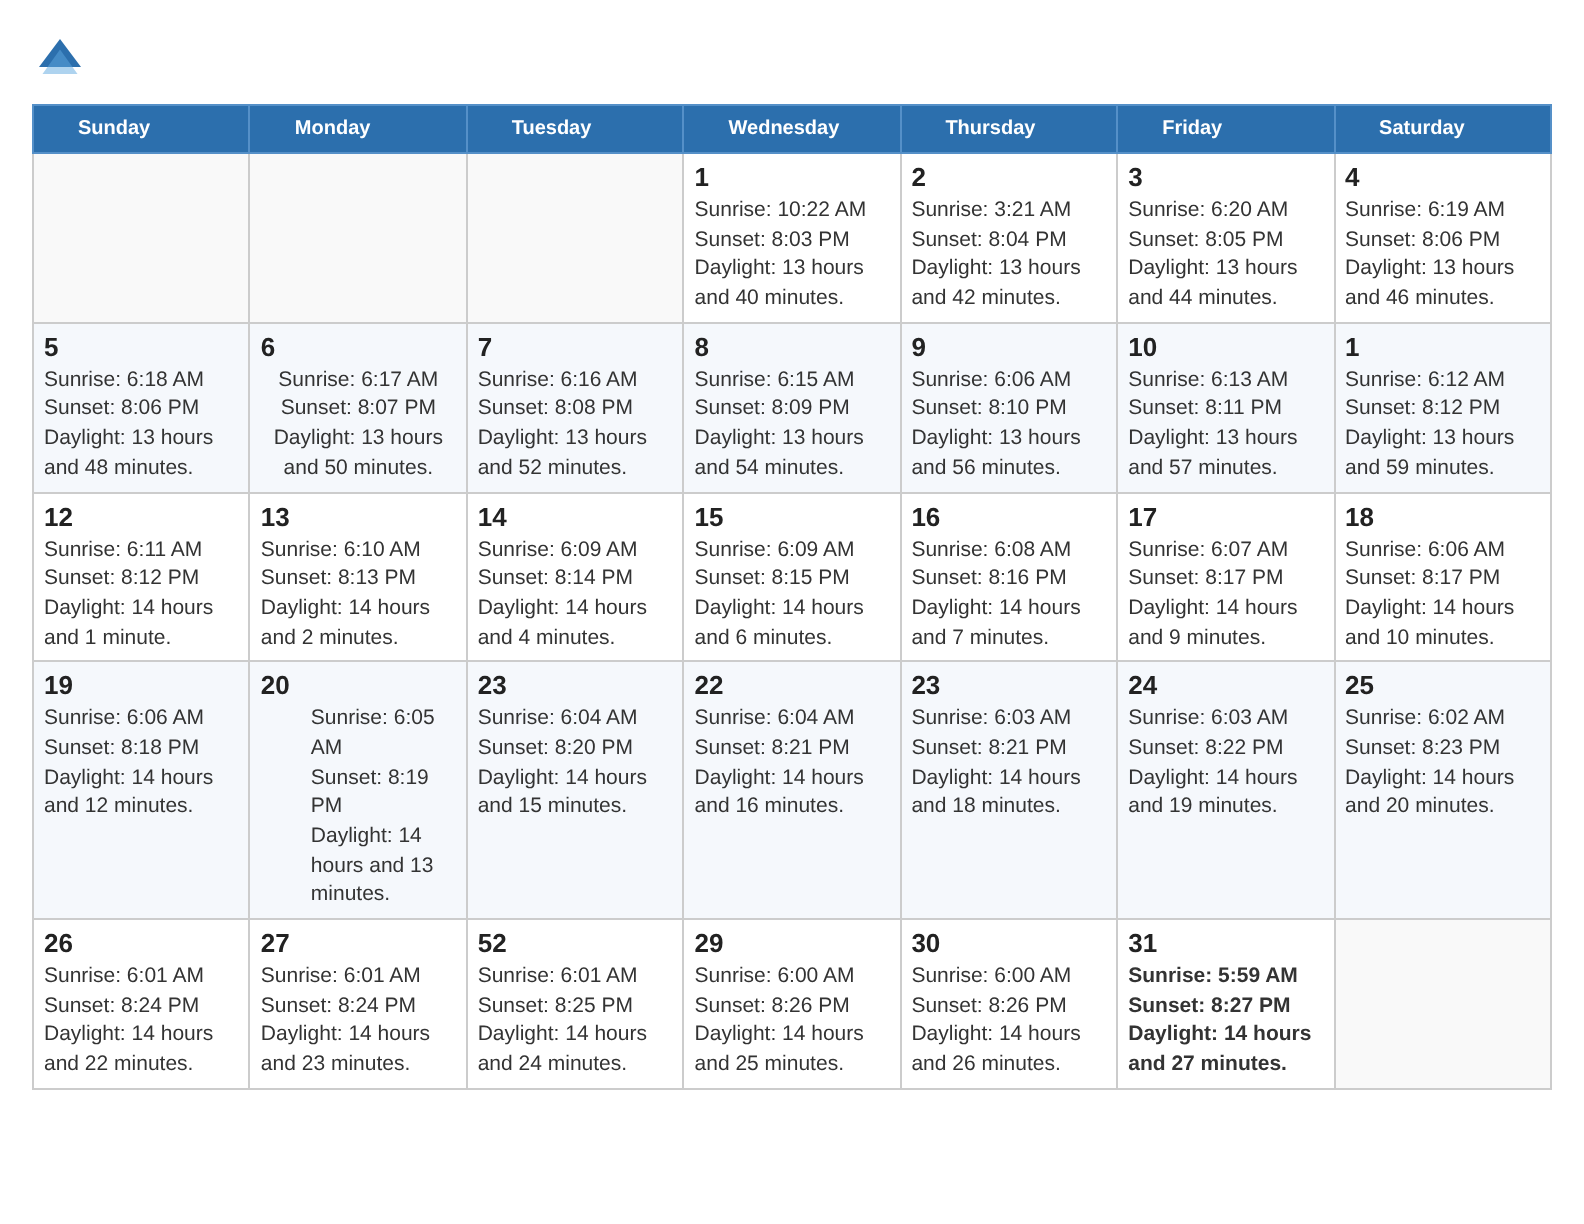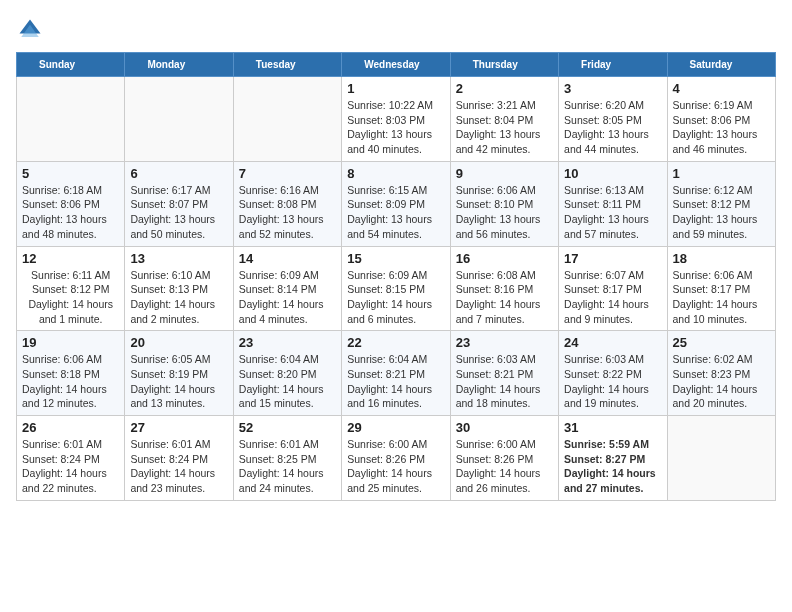--- a/index.html
+++ b/index.html
@@ -162,21 +162,21 @@
       </tr>
       <tr>
         <td>
           <span class="day-number">5</span>
           <div class="day-detail" style="white-space: pre-line;">Sunrise: 6:18 AM
 Sunset: 8:06 PM
 Daylight: 13 hours and 48 minutes.</div>
         </td>
         <td>
           <span class="day-number">6</span>
-          <div class="day-detail" style="white-space: pre-line;">Sunrise: 6:17 AM
+          <div class="day-detail" style="white-space: pre-line; text-align: center;">Sunrise: 6:17 AM
 Sunset: 8:07 PM
 Daylight: 13 hours and 50 minutes.</div>
         </td>
         <td>
           <span class="day-number">7</span>
           <div class="day-detail" style="white-space: pre-line;">Sunrise: 6:16 AM
 Sunset: 8:08 PM
 Daylight: 13 hours and 52 minutes.</div>
         </td>
         <td>
@@ -200,21 +200,21 @@
         <td>
           <span class="day-number">1</span>
           <div class="day-detail" style="white-space: pre-line;">Sunrise: 6:12 AM
 Sunset: 8:12 PM
 Daylight: 13 hours and 59 minutes.</div>
         </td>
       </tr>
       <tr>
         <td>
           <span class="day-number">12</span>
-          <div class="day-detail" style="white-space: pre-line; text-align: center;">Sunrise: 6:11 AM
+          <div class="day-detail" style="white-space: pre-line;">Sunrise: 6:11 AM
 Sunset: 8:12 PM
 Daylight: 14 hours and 1 minute.</div>
         </td>
         <td>
           <span class="day-number">13</span>
           <div class="day-detail" style="white-space: pre-line;">Sunrise: 6:10 AM
 Sunset: 8:13 PM
 Daylight: 14 hours and 2 minutes.</div>
         </td>
         <td>
@@ -250,21 +250,21 @@
       </tr>
       <tr>
         <td>
           <span class="day-number">19</span>
           <div class="day-detail" style="white-space: pre-line;">Sunrise: 6:06 AM
 Sunset: 8:18 PM
 Daylight: 14 hours and 12 minutes.</div>
         </td>
         <td>
           <span class="day-number">20</span>
-          <div class="day-detail" style="white-space: pre-line;">Sunrise: 6:05 AM
+          <div class="day-detail" style="white-space: pre-line; margin-left: 25px;">Sunrise: 6:05 AM
 Sunset: 8:19 PM
 Daylight: 14 hours and 13 minutes.</div>
         </td>
         <td>
           <span class="day-number">23</span>
           <div class="day-detail" style="white-space: pre-line;">Sunrise: 6:04 AM
 Sunset: 8:20 PM
 Daylight: 14 hours and 15 minutes.</div>
         </td>
         <td>

